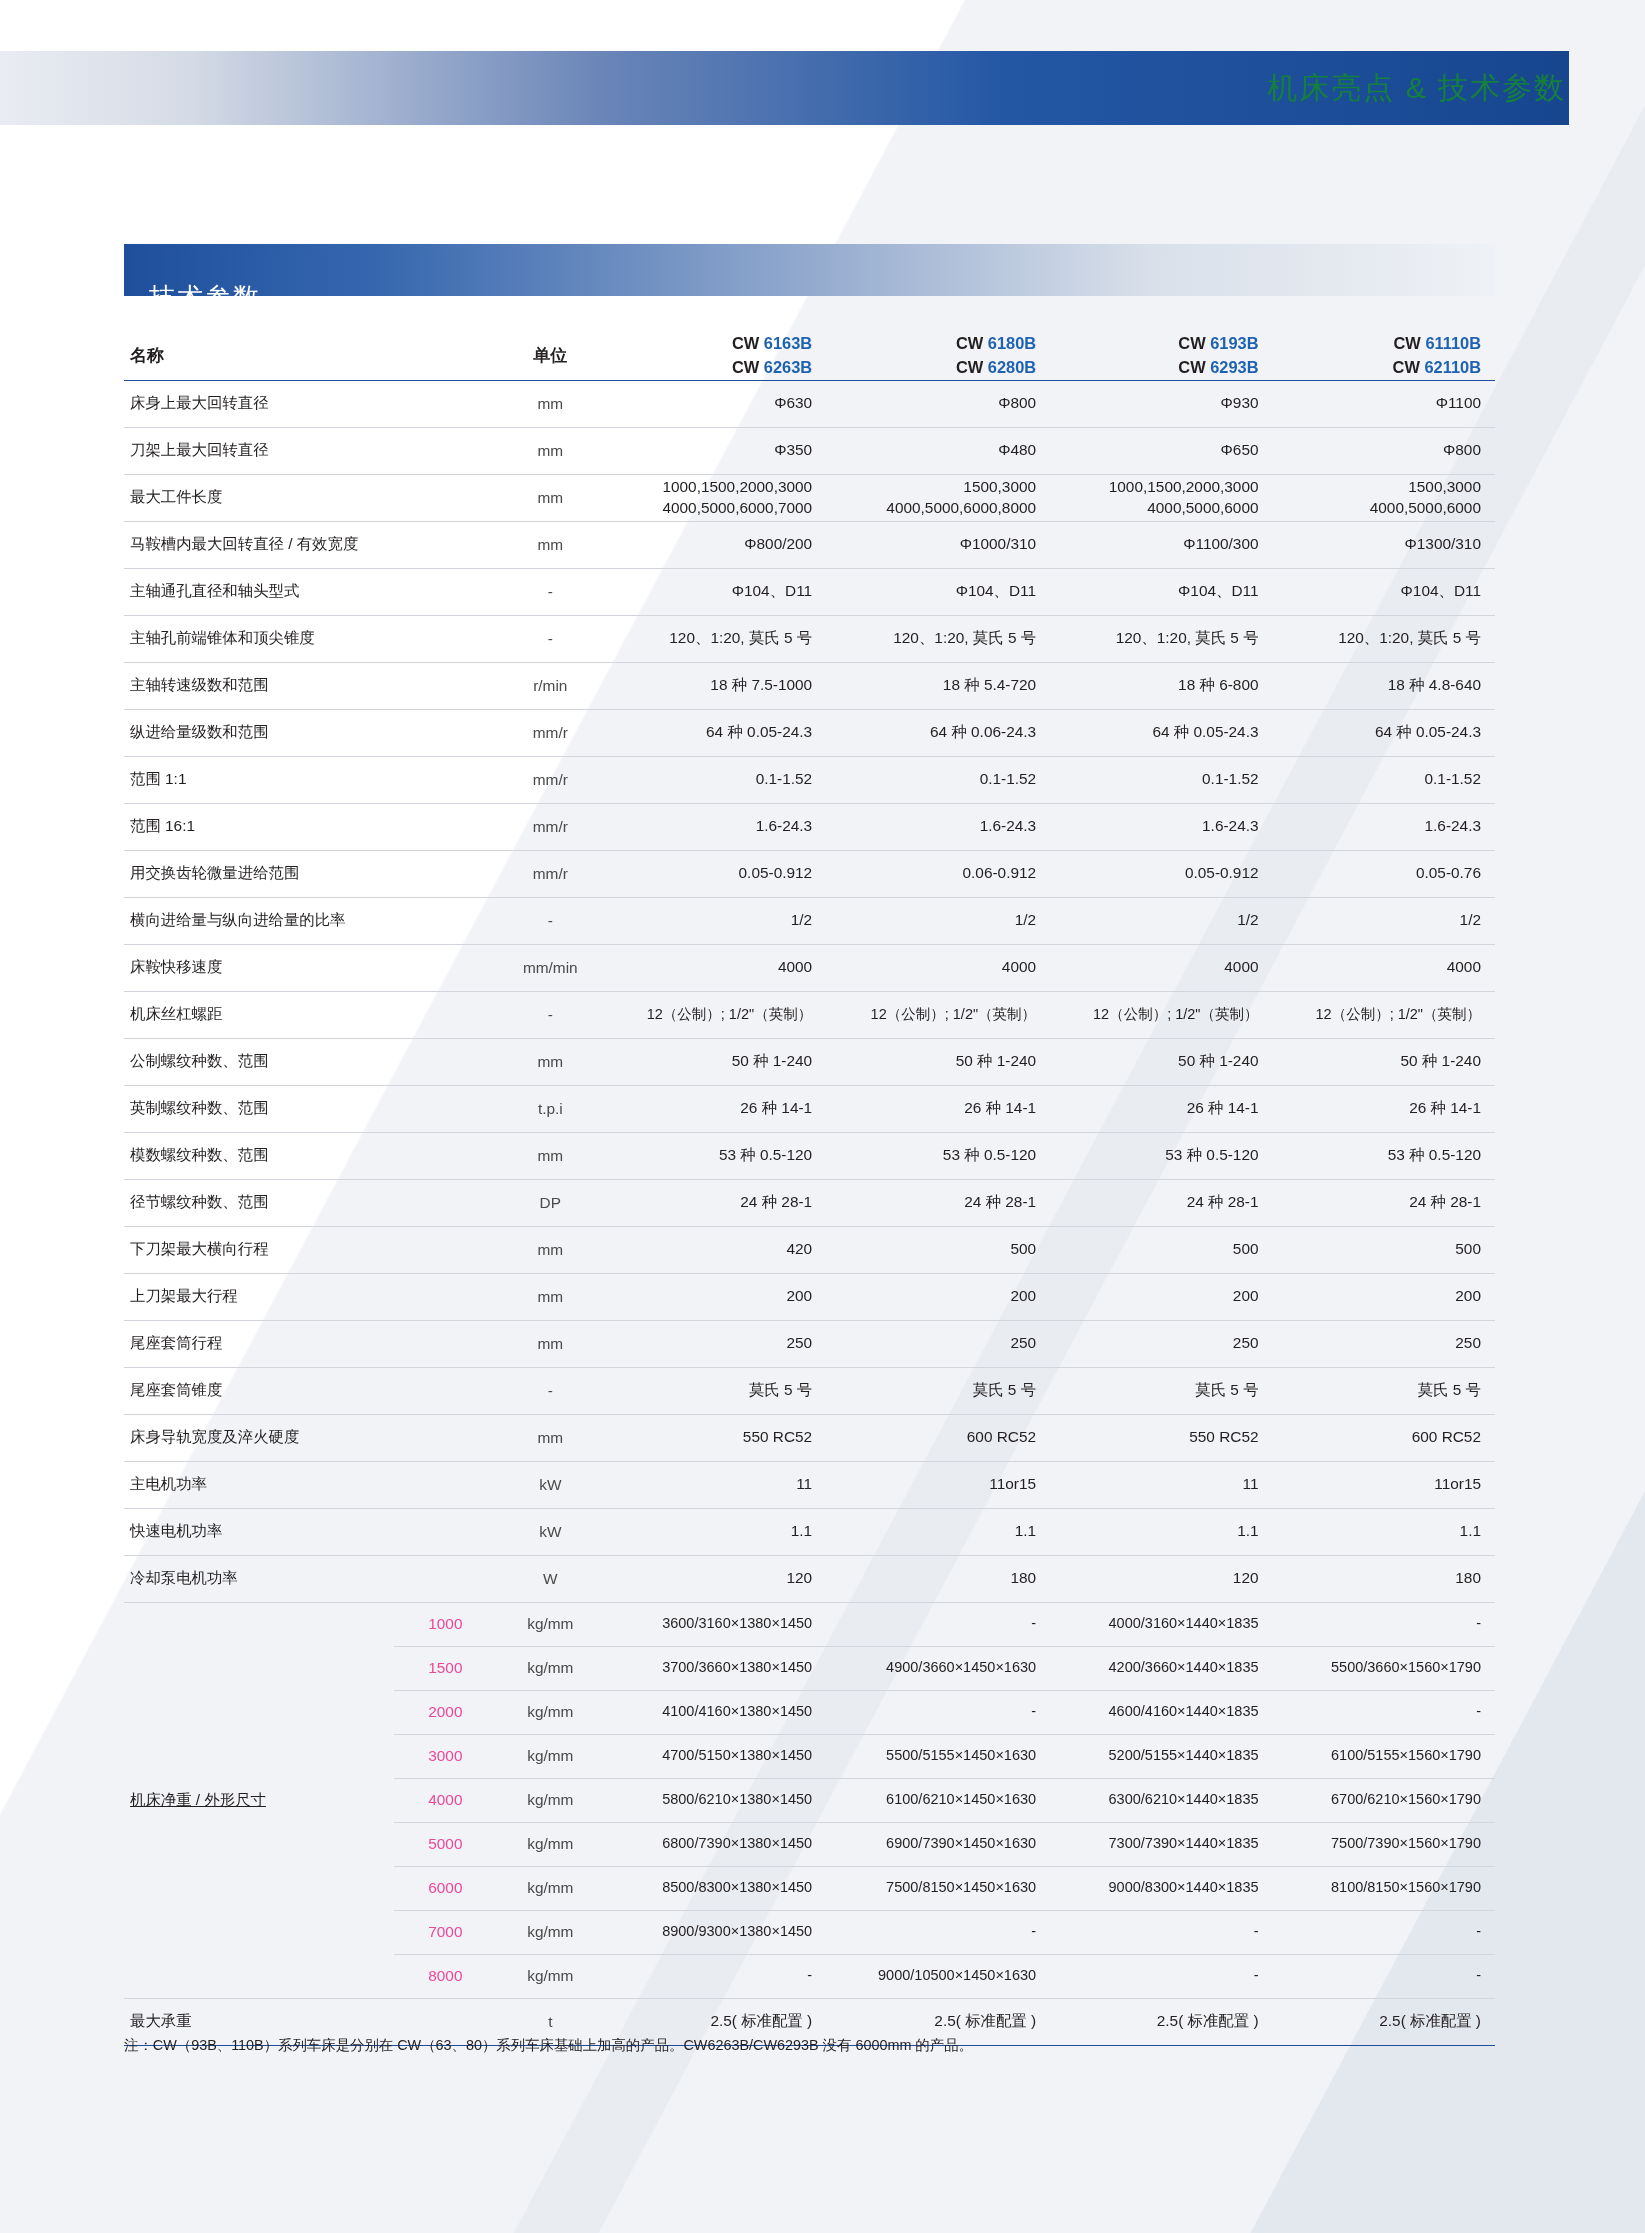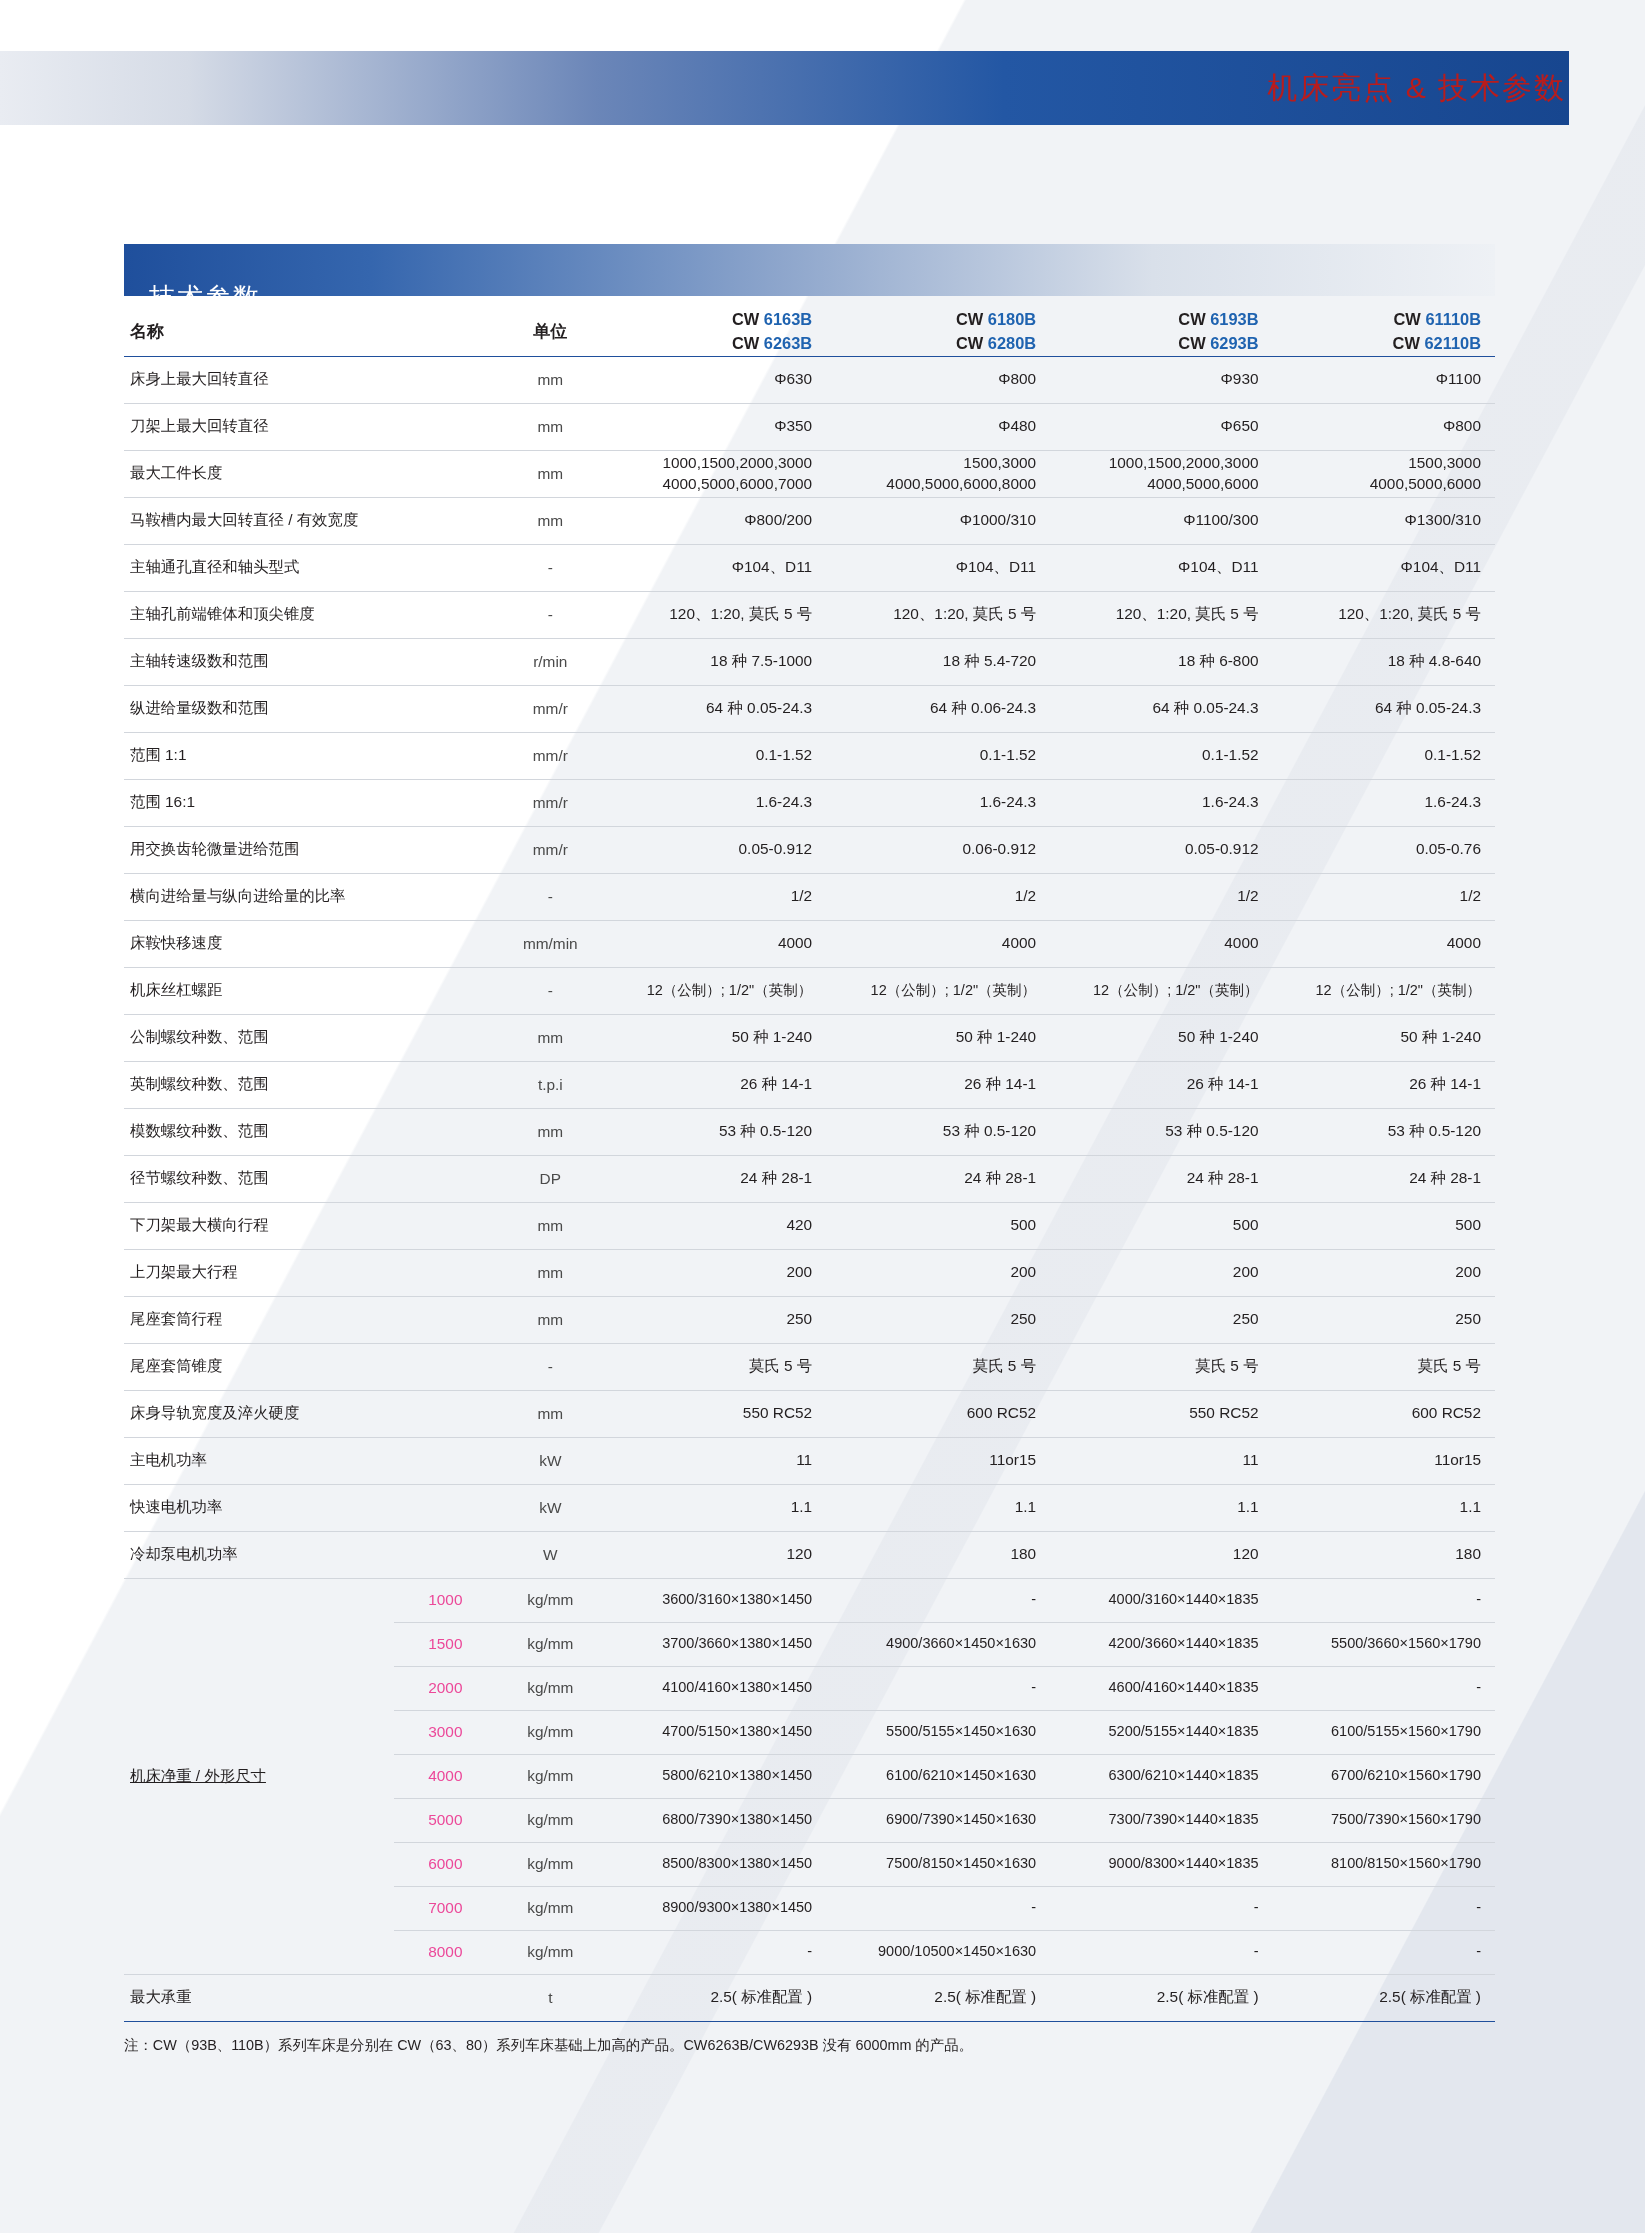--- a/index.html
+++ b/index.html
@@ -28,37 +28,37 @@
   }
   .paper{position:absolute;inset:0;}
 
   
   .header-band{
     position:absolute;top:51px;left:0;width:1569px;height:74px;
     background:linear-gradient(90deg,#e9ecf2 0%, #d5dbe6 12%, #6b86b8 38%, #2357a4 64%, #17468f 100%);
   }
   .header-title{
     position:absolute;right:80px;top:68px;
-    font-size:30px;letter-spacing:2px;color:#b91c1c;
+    font-size:30px;letter-spacing:2px;color:#15803d;
     font-family:"Liberation Sans","DejaVu Sans",sans-serif;
   }
 
   
   .section-bar{
     position:absolute;left:124px;top:244px;width:1371px;height:52px;
     background:linear-gradient(90deg,#1f4f9c 0%, #3566ae 18%, #8ea6cc 48%, #d9e0ea 75%, #eef1f5 100%);
   }
   .section-title{
     position:absolute;left:149px;top:257px;
     font-size:26px;color:#ffffff;letter-spacing:2px;margin-top:23px;
   }
 
   
   table.spec{
-    position:absolute;left:124px;top:308px;
+    position:absolute;left:124px;top:332px;
     width:1371px;
     border-collapse:collapse;
     font-size:15.4px;
   }
   table.spec td,table.spec th{padding:0;vertical-align:middle;}
   .hdr td{
     border-bottom:1.6px solid #1f4f9c;
     padding-bottom:12px;
     font-size:17px;
     font-weight:bold;

